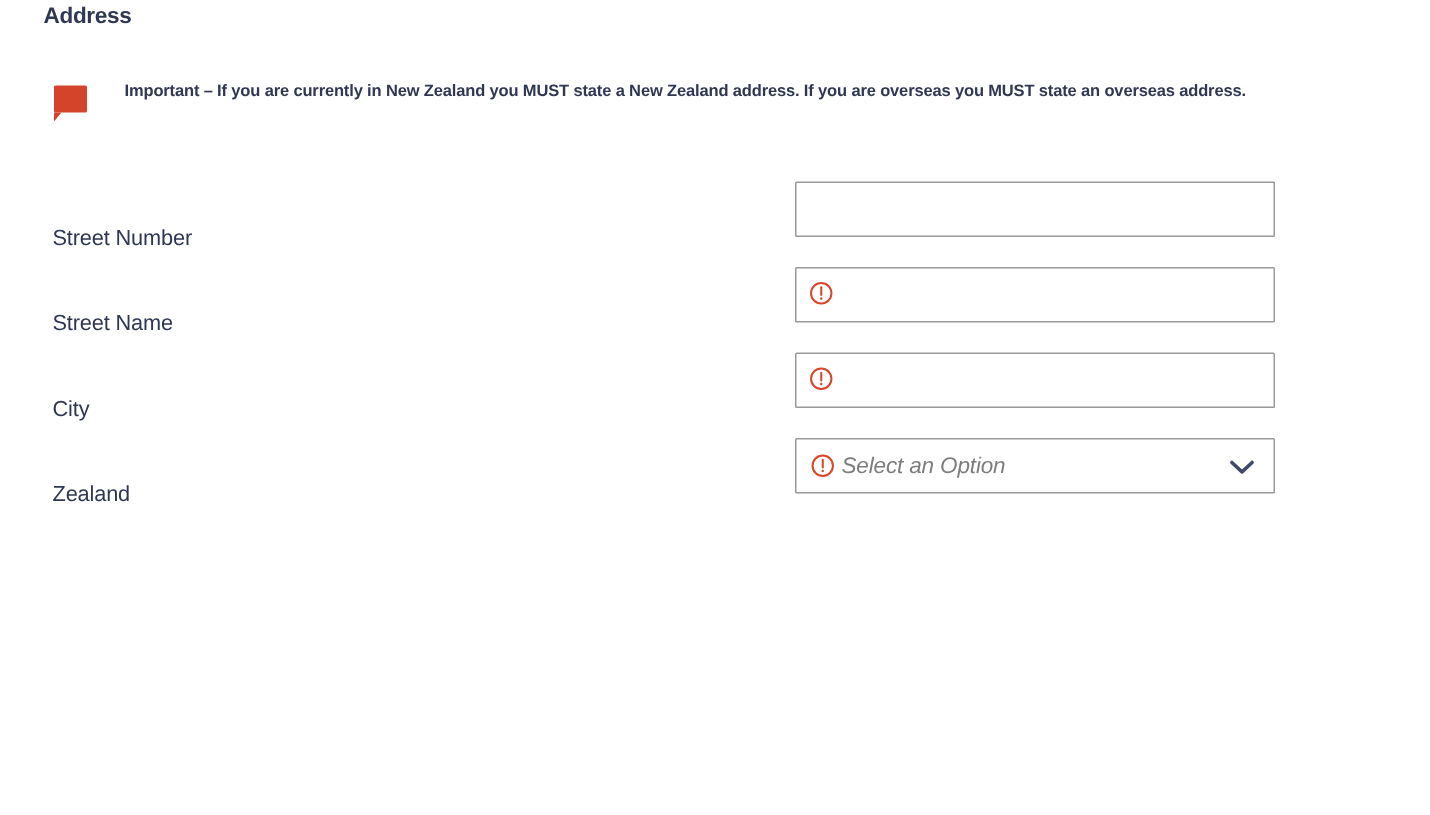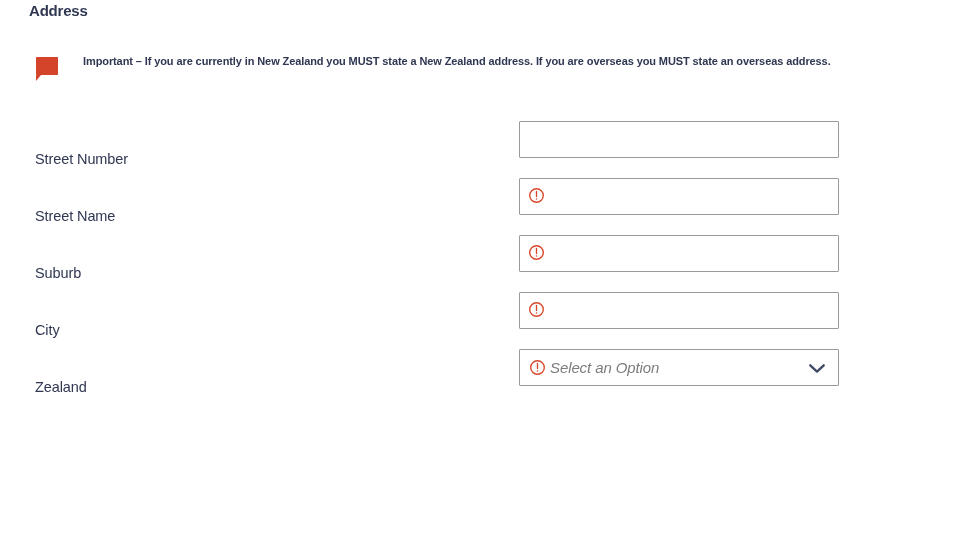--- a/index.html
+++ b/index.html
@@ -87,21 +87,21 @@
     top: 13px;
     font-size: 14.5px;
     font-weight: normal;
     color: #2f3752;
     letter-spacing: -0.1px;
     white-space: nowrap;
     margin-top: 28px;
   }
   .field-control {
     position: absolute;
-    left: 519px;
+    left: 530px;
     top: 11px;
     width: 320px;
     height: 37px;
     box-sizing: border-box;
     background: #ffffff;
     border: 1px solid #9a9a9a;
     border-radius: 1px;
     padding-left: 19px;
   }
 
@@ -160,30 +160,20 @@
     <div class="callout-text">Important – If you are currently in New Zealand you MUST state a New Zealand address. If you are overseas you MUST state an overseas address.</div>
   </div>
 
   <div class="form" id="form-root">
       <div class="form-row">
         <label class="field-label">Street Number</label>
         <div class="field-control"></div>
       </div>
       <div class="form-row">
         <label class="field-label">Street Name</label>
-        <div class="field-control">
-          <svg viewBox="0 0 20 20" class="err-icon">
-            <circle cx="10" cy="10" r="8" fill="none" stroke="#d9472b" stroke-width="1.6"></circle>
-            <line x1="10" y1="5.3" x2="10" y2="11.3" stroke="#d9472b" stroke-width="1.6" stroke-linecap="round"></line>
-            <circle cx="10" cy="14.1" r="0.95" fill="#d9472b"></circle>
-          </svg>
-        </div>
-      </div>
-      <div class="form-row">
-        <label class="field-label">Suburb</label>
         <div class="field-control">
           <svg viewBox="0 0 20 20" class="err-icon">
             <circle cx="10" cy="10" r="8" fill="none" stroke="#d9472b" stroke-width="1.6"></circle>
             <line x1="10" y1="5.3" x2="10" y2="11.3" stroke="#d9472b" stroke-width="1.6" stroke-linecap="round"></line>
             <circle cx="10" cy="14.1" r="0.95" fill="#d9472b"></circle>
           </svg>
         </div>
       </div>
       <div class="form-row">
         <label class="field-label">City</label>

